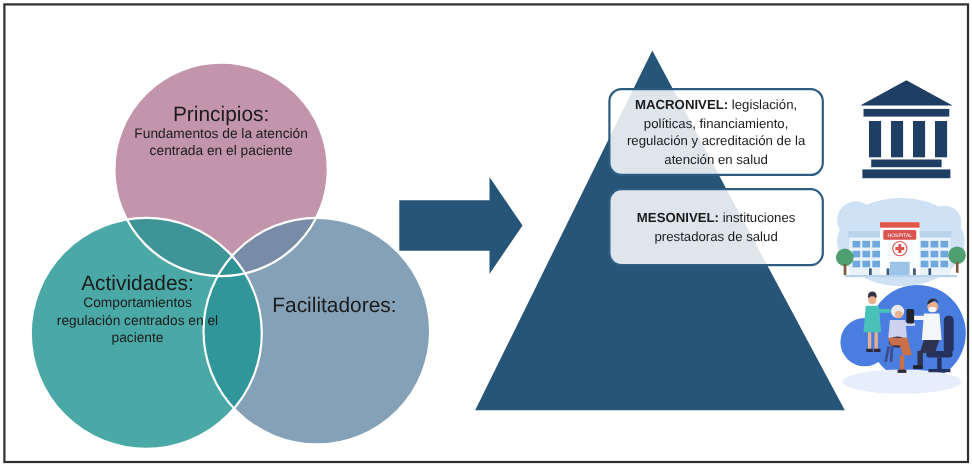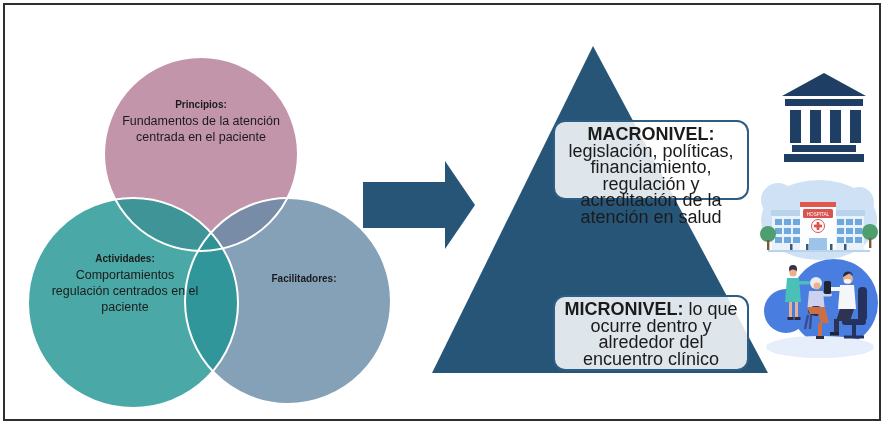--- a/index.html
+++ b/index.html
@@ -1,26 +1,26 @@
 <!DOCTYPE html>
 <html><head>
 <meta charset="utf-8">
 <style>
   html,body{margin:0;padding:0;background:#fff;}
   body{width:884px;height:424px;position:relative;font-family:"Liberation Sans",sans-serif;color:#1b1b1b;}
   .frame{position:absolute;left:3px;top:3px;right:3px;bottom:3px;border:2px solid #2e2e2e;background:#fff;overflow:hidden;}
   .abs{position:absolute;}
   
   .venn-text{position:absolute;text-align:center;font-size:12.5px;line-height:16px;}
-  .venn-text .vh{font-weight:bold;font-size:10px;}
+  .venn-text .vh{font-weight:normal;font-size:19px;}
   
   .level-box{position:absolute;left:548px;width:196px;box-sizing:border-box;
     background:rgba(255,255,255,0.85);border:2px solid #2e5d84;border-radius:12px;
-    display:flex;align-items:flex-start;justify-content:center;text-align:center;
-    font-size:18px;line-height:16.5px;padding:4px 9px;margin-top:40px;}
+    display:flex;align-items:center;justify-content:center;text-align:center;
+    font-size:12px;line-height:16.5px;padding:4px 9px;}
   .level-box b{font-weight:bold;}
   
   .icon-slot{position:absolute;}
 </style>
 </head>
 <body>
 
 <div class="frame">
 
   <svg class="abs" style="left:10px;top:40px;" width="395" height="372" viewBox="0 0 395 372">
@@ -56,27 +56,27 @@
     <polygon points="164,3 339,330 3,330" fill="#275578"></polygon>
   </svg>
 
   <div class="level-box" style="top:75px;height:80px;">
     <div>
       <b>MACRONIVEL:</b> 
       <span>legislación, políticas, financiamiento, regulación y acreditación de la atención en salud</span>
     </div>
   </div>
 
-
-  <div class="level-box" style="top:250px;height:76px;">
+  <div class="level-box" style="top:166px;height:71px;">
     <div>
-      <b>MICRONIVEL:</b> 
-      <span>lo que ocurre dentro y alrededor del encuentro clínico</span>
+      <b>MESONIVEL:</b> 
+      <span>instituciones prestadoras de salud</span>
     </div>
   </div>
+
 
   <svg class="icon-slot" style="left:772px;top:66px;" width="94" height="92" viewBox="0 0 94 92">
     <g fill="#1e3f63">
       <polygon points="47,2 5,25 89,25"></polygon>
       <rect x="8" y="28" width="78" height="7"></rect>
       <rect x="13" y="39" width="11" height="33"></rect>
       <rect x="33" y="39" width="11" height="33"></rect>
       <rect x="53" y="39" width="11" height="33"></rect>
       <rect x="73" y="39" width="11" height="33"></rect>
       <rect x="15" y="74" width="64" height="7"></rect>

